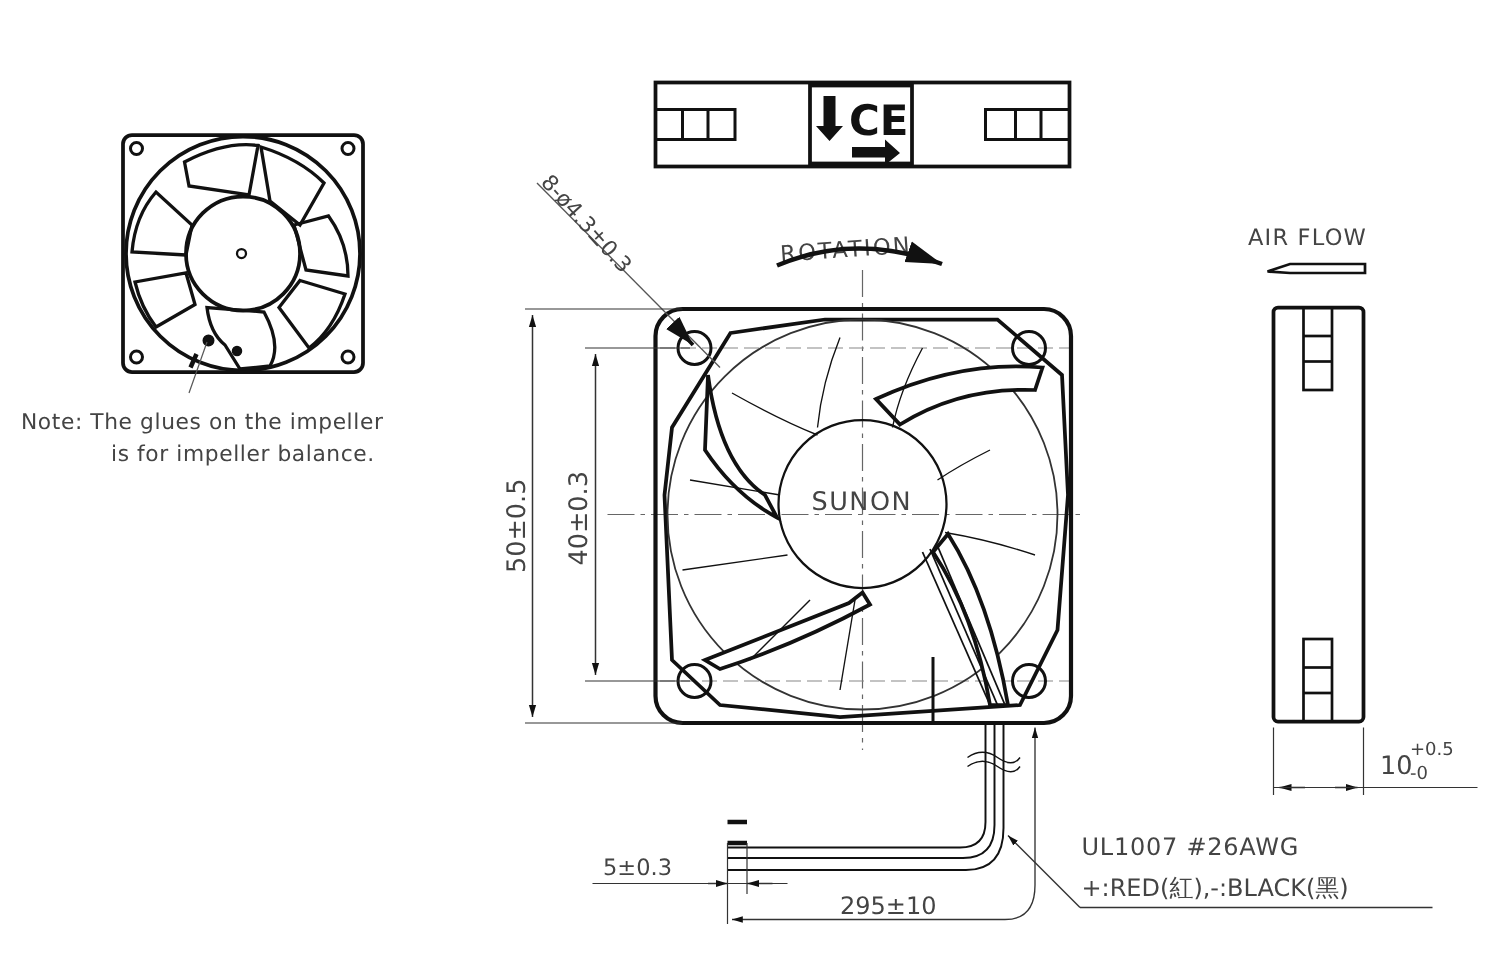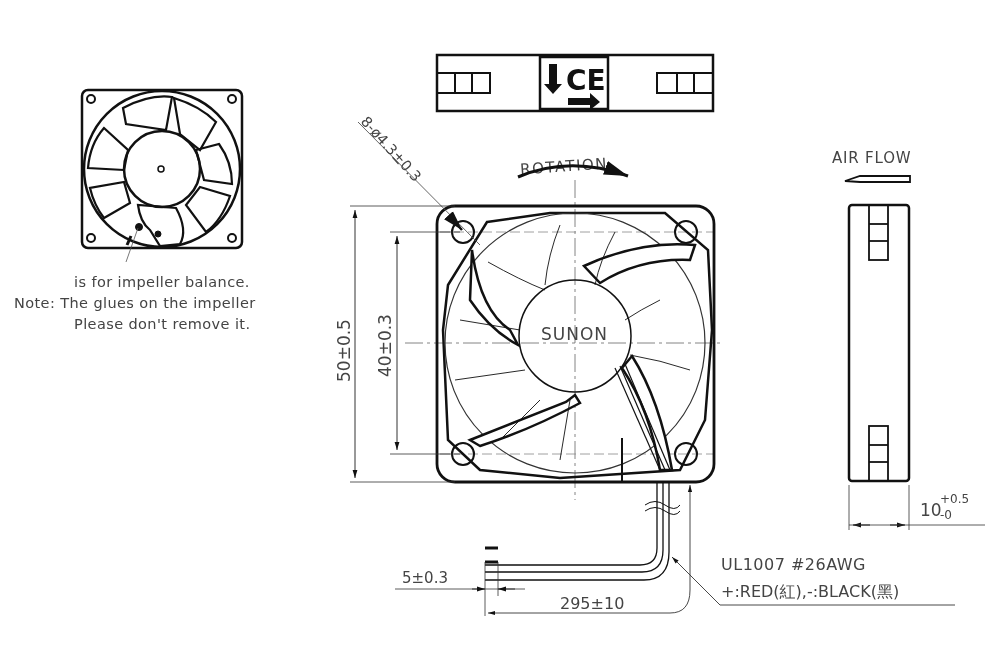--- a/index.html
+++ b/index.html
@@ -155,16 +155,15 @@
     <line x1="853" y1="525" x2="870" y2="525" stroke-width="1" marker-start="url(#arr)"></line>
     <line x1="890" y1="525" x2="905" y2="525" stroke-width="1" marker-end="url(#arr)"></line>
     <line x1="849" y1="525" x2="985" y2="525" stroke="#333" stroke-width="0.8"></line>
   </g>
   <text class="lbl" x="920" y="516" font-size="17">10</text>
   <text class="lbl" x="940" y="503" font-size="12">+0.5</text>
   <text class="lbl" x="940" y="519" font-size="12">-0</text>
 </svg>
 
 <div class="note">
+  <div class="row"><span>Note:</span>&nbsp;<span>The glues on the impeller</span></div>
   <div class="row indent">is for impeller balance.</div>
-  <div class="row"><span>Note:</span>&nbsp;<span>The glues on the impeller</span></div>
-  <div class="row indent">Please don't remove it.</div>
 </div>
 
 </body></html>

